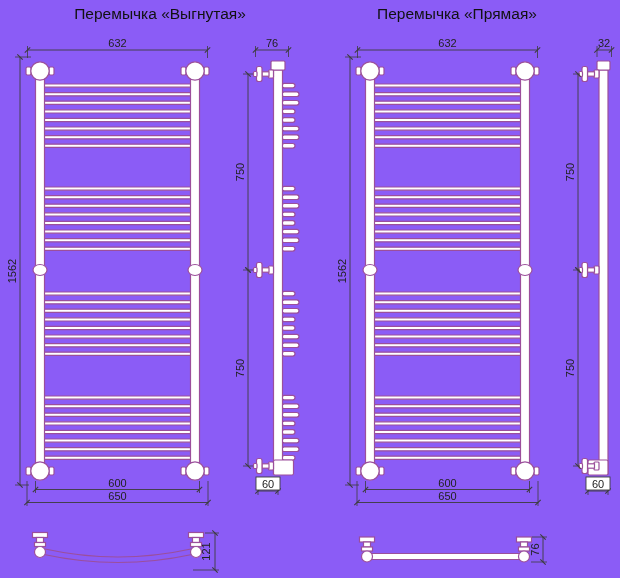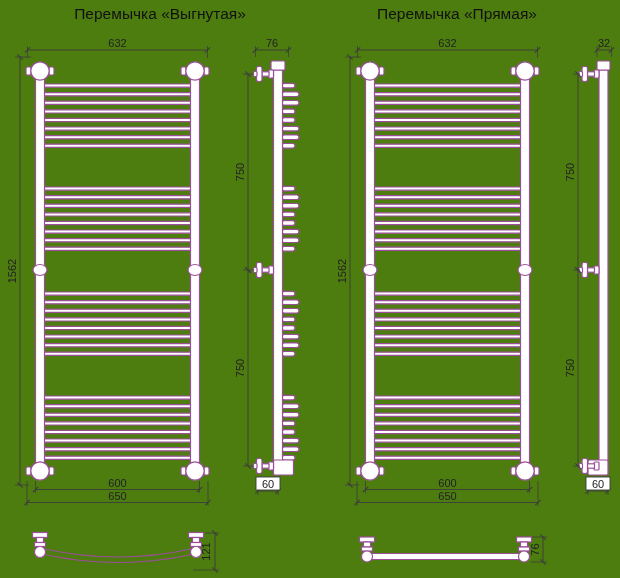--- a/index.html
+++ b/index.html
@@ -1,16 +1,16 @@
 <!DOCTYPE html>
 <html style="--prod: #9B4F9B; --dim: #3C3C3C;"><head>
 <meta charset="utf-8">
 <style>
   html,body{margin:0;padding:0;background:#fff;}
-  .stage{position:relative;width:620px;height:578px;background:#4d7c0f;overflow:hidden;
+  .stage{position:relative;width:620px;height:578px;background:#8b5cf6;overflow:hidden;
          font-family:"Liberation Sans",sans-serif;}
   svg{display:block;}
   .pw{stroke:var(--prod,#9B4F9B);stroke-width:1.2;fill:#fff;}
   .p {stroke:var(--prod,#9B4F9B);stroke-width:1.2;fill:none;}
   .d {stroke:var(--dim,#3C3C3C);stroke-width:0.9;fill:none;}
   .e {stroke:var(--dim,#3C3C3C);stroke-width:0.8;fill:none;}
   .dimline{marker-start:url(#tick);marker-end:url(#tick);}
   .dt{font-family:"Liberation Sans",sans-serif;font-size:11px;fill:#222;}
   .bx{fill:#fff;stroke:var(--dim,#3C3C3C);stroke-width:0.9;}
   .ttl{font-family:"Liberation Sans",sans-serif;font-size:15.5px;fill:#111;}

